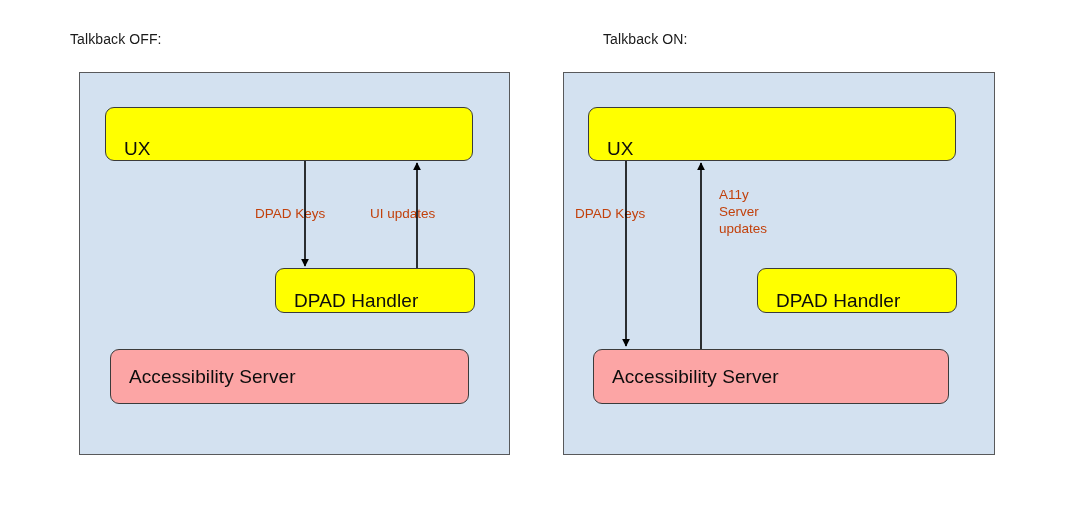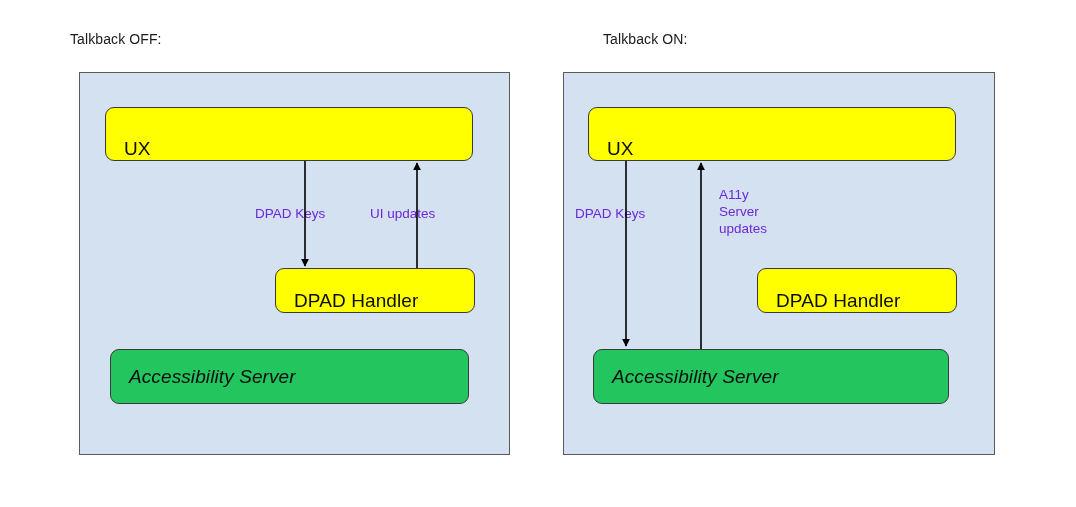--- a/index.html
+++ b/index.html
@@ -43,26 +43,26 @@
     border: 1.5px solid #3b3b3b;
     border-radius: 9px;
     display: flex;
     align-items: center;
     font-size: 19px;
     color: #0d0d0d;
     padding-left: 18px;
     letter-spacing: 0.1px;
   }
   .node.yellow { background: #ffff00; align-items: flex-end; }
-  .node.green  { background: #22c55e; font-style: italic; }
+  .node.green  { background: #fca5a5; }
 
   .edge-label {
     position: absolute;
     font-size: 13.5px;
-    color: #6d28d9;
+    color: #c2410c;
     white-space: nowrap;
     line-height: 17px;
   }
   .edge-label.multiline { white-space: normal; }
 
   svg.arrows {
     position: absolute;
     left: 0; top: 0;
     width: 1076px;
     height: 507px;

